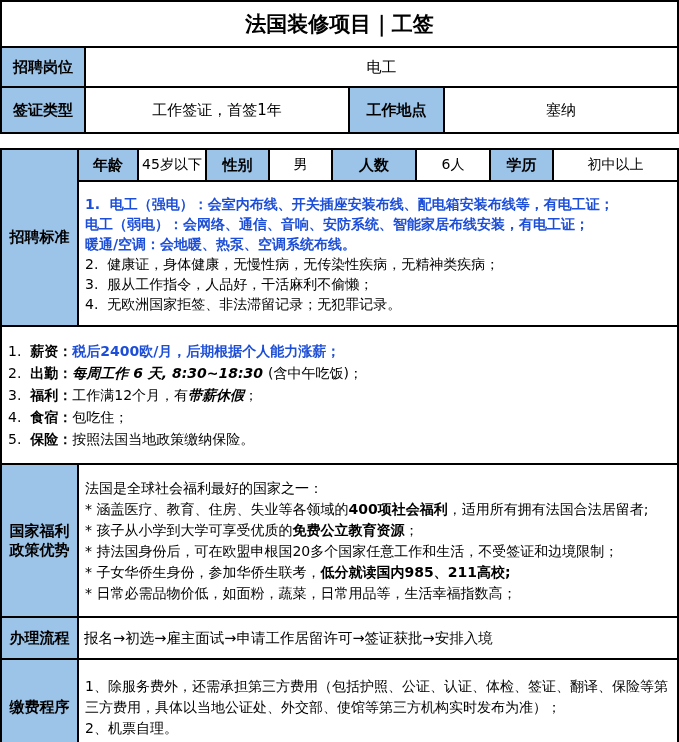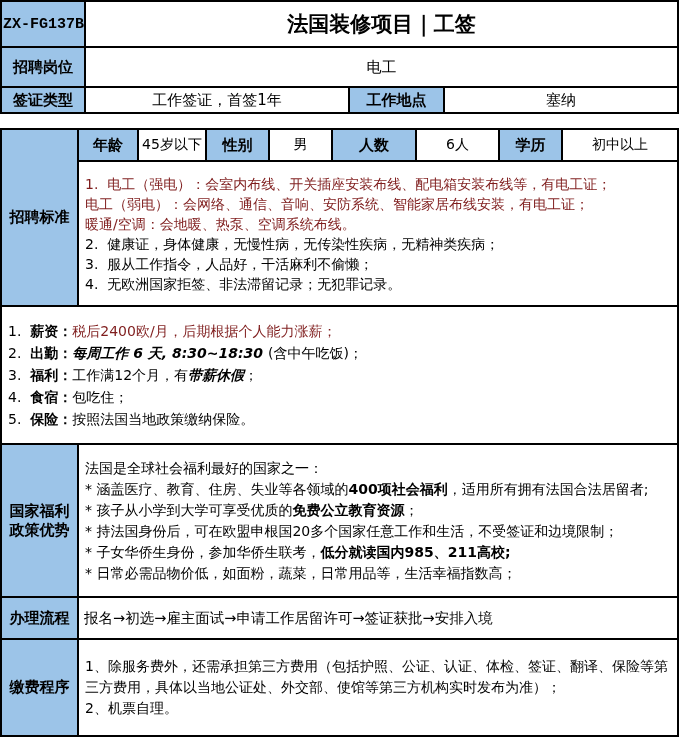--- a/index.html
+++ b/index.html
@@ -22,65 +22,64 @@
     font-family:"Liberation Mono","DejaVu Sans Mono",monospace;
     font-weight:bold;font-size:15px;justify-content:flex-start;padding-left:1px;
     letter-spacing:0px;
   }
   .title{font-size:21px;font-weight:bold;}
   .val{font-size:15px;}
   
   .w-l1{width:84px;flex:none;}
   .r-title{height:46px;}
   .r-pos{height:40px;}
-  .r-visa{height:24px;}
+  .r-visa{height:44px;}
   .w-visa{width:264px;flex:none;}
   .w-loc{width:95px;flex:none;}
   .grow{flex:1;}
   .gap{height:14px;}
   
   .w-l2{width:77px;flex:none;}
   .r-standard{height:177px;}
   .r-salary{height:138px;}
   .r-welfare{height:153px;}
   .r-process{height:42px;}
   .r-payment{height:95px;}
   .sub{flex:1;display:flex;flex-direction:column;min-width:0;}
   .subrow{display:flex;height:32px;border-bottom:2px solid #000;box-sizing:border-box;flex:none;}
   .subrow .cell{font-size:14px;}
   .subrow .label{font-size:15px;}
   .c-age{width:60px;flex:none;}
   .c-agev{width:68px;flex:none;}
   .c-sex{width:63px;flex:none;}
   .c-sexv{width:63px;flex:none;}
   .c-num{width:84px;flex:none;}
-  .c-numv{width:83px;flex:none;}
+  .c-numv{width:74px;flex:none;}
   .c-edu{width:63px;flex:none;}
   
   .content{
     flex:1;display:flex;flex-direction:column;justify-content:center;
     padding:2px 6px;box-sizing:border-box;min-width:0;
   }
   .content .line{white-space:pre-wrap;line-height:20px;}
   .lh21 .line{line-height:21px;}
   .lh22 .line{line-height:22px;}
   .b{font-weight:bold;}
-  .rb{color:#7f1d1d;font-weight:normal;}
+  .rb{color:#1d4ed8;font-weight:bold;}
   .bi{font-weight:bold;font-style:italic;}
   .flow-cell{justify-content:flex-start;padding-left:5px;font-size:14.5px;}
   .multiline-label{display:flex;flex-direction:column;align-items:center;line-height:19px;}
 </style>
 </head>
 <body>
 
 <div class="page">
 
   <div class="tbl">
     <div class="row r-title">
-      <div class="cell label code w-l1">ZX-FG137B</div>
       <div class="cell title grow end">法国装修项目｜工签</div>
     </div>
     <div class="row r-pos">
       <div class="cell label w-l1">招聘岗位</div>
       <div class="cell val grow end">电工</div>
     </div>
     <div class="row r-visa last">
       <div class="cell label w-l1">签证类型</div>
       <div class="cell val w-visa">工作签证，首签1年</div>
       <div class="cell label w-loc">工作地点</div>

